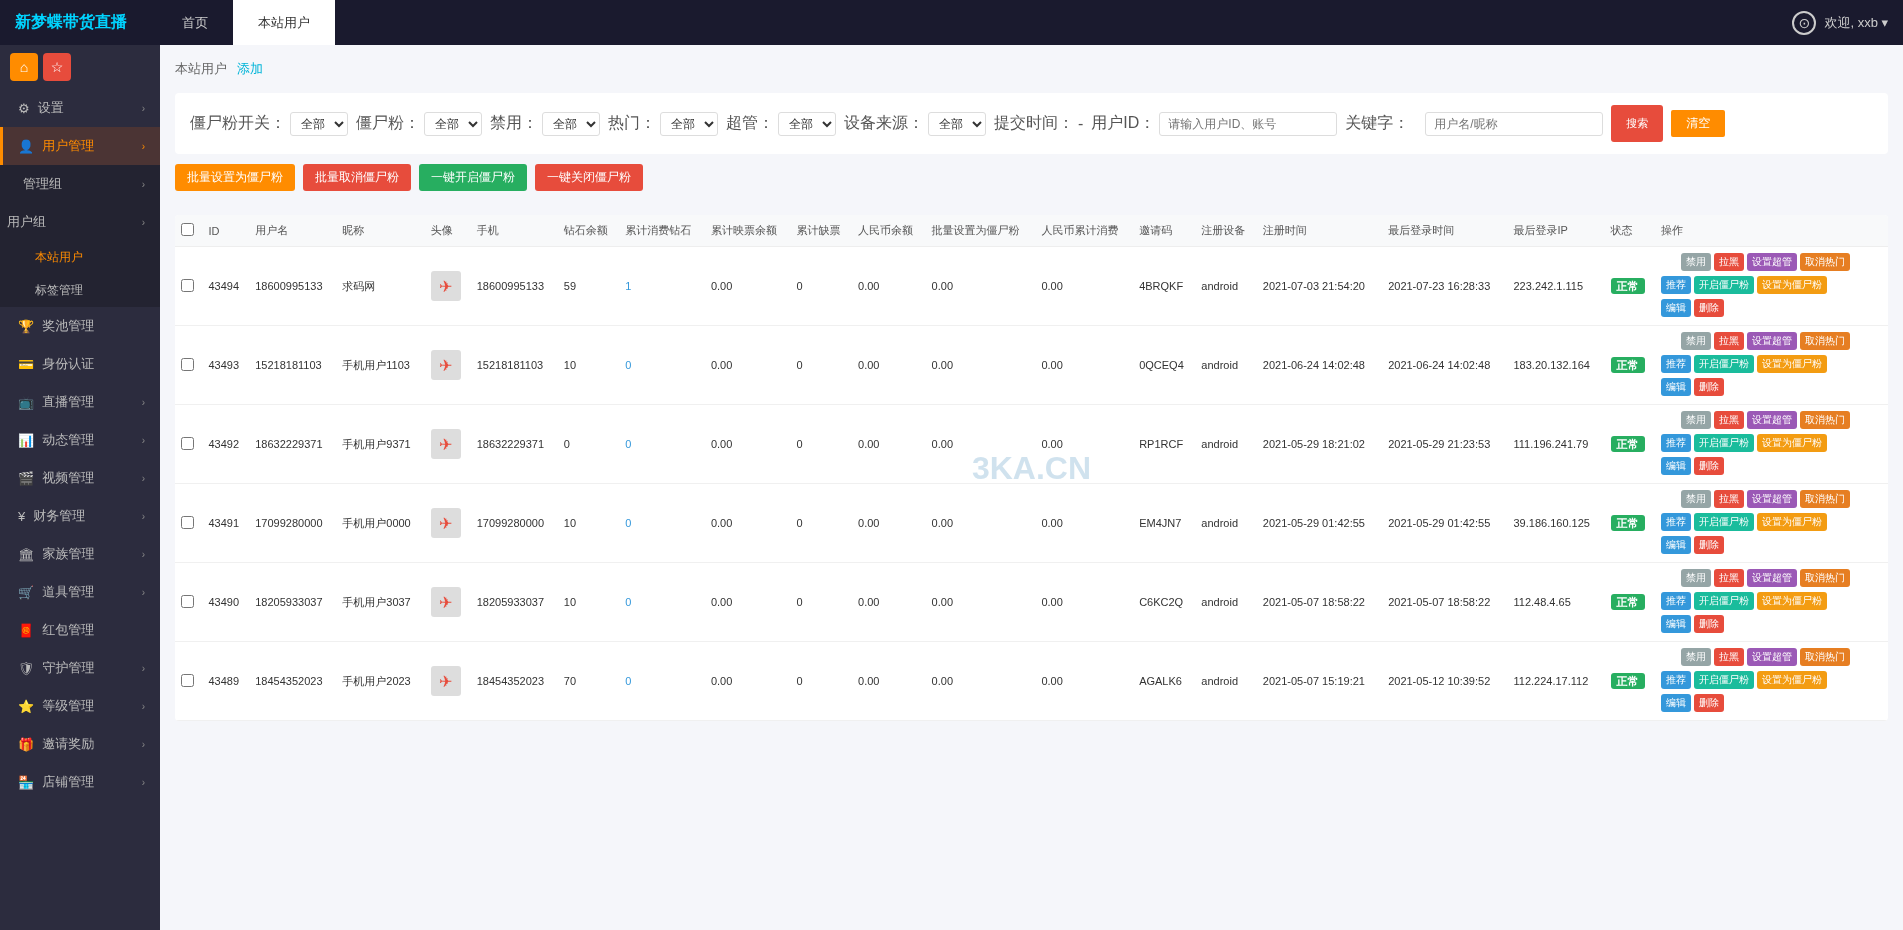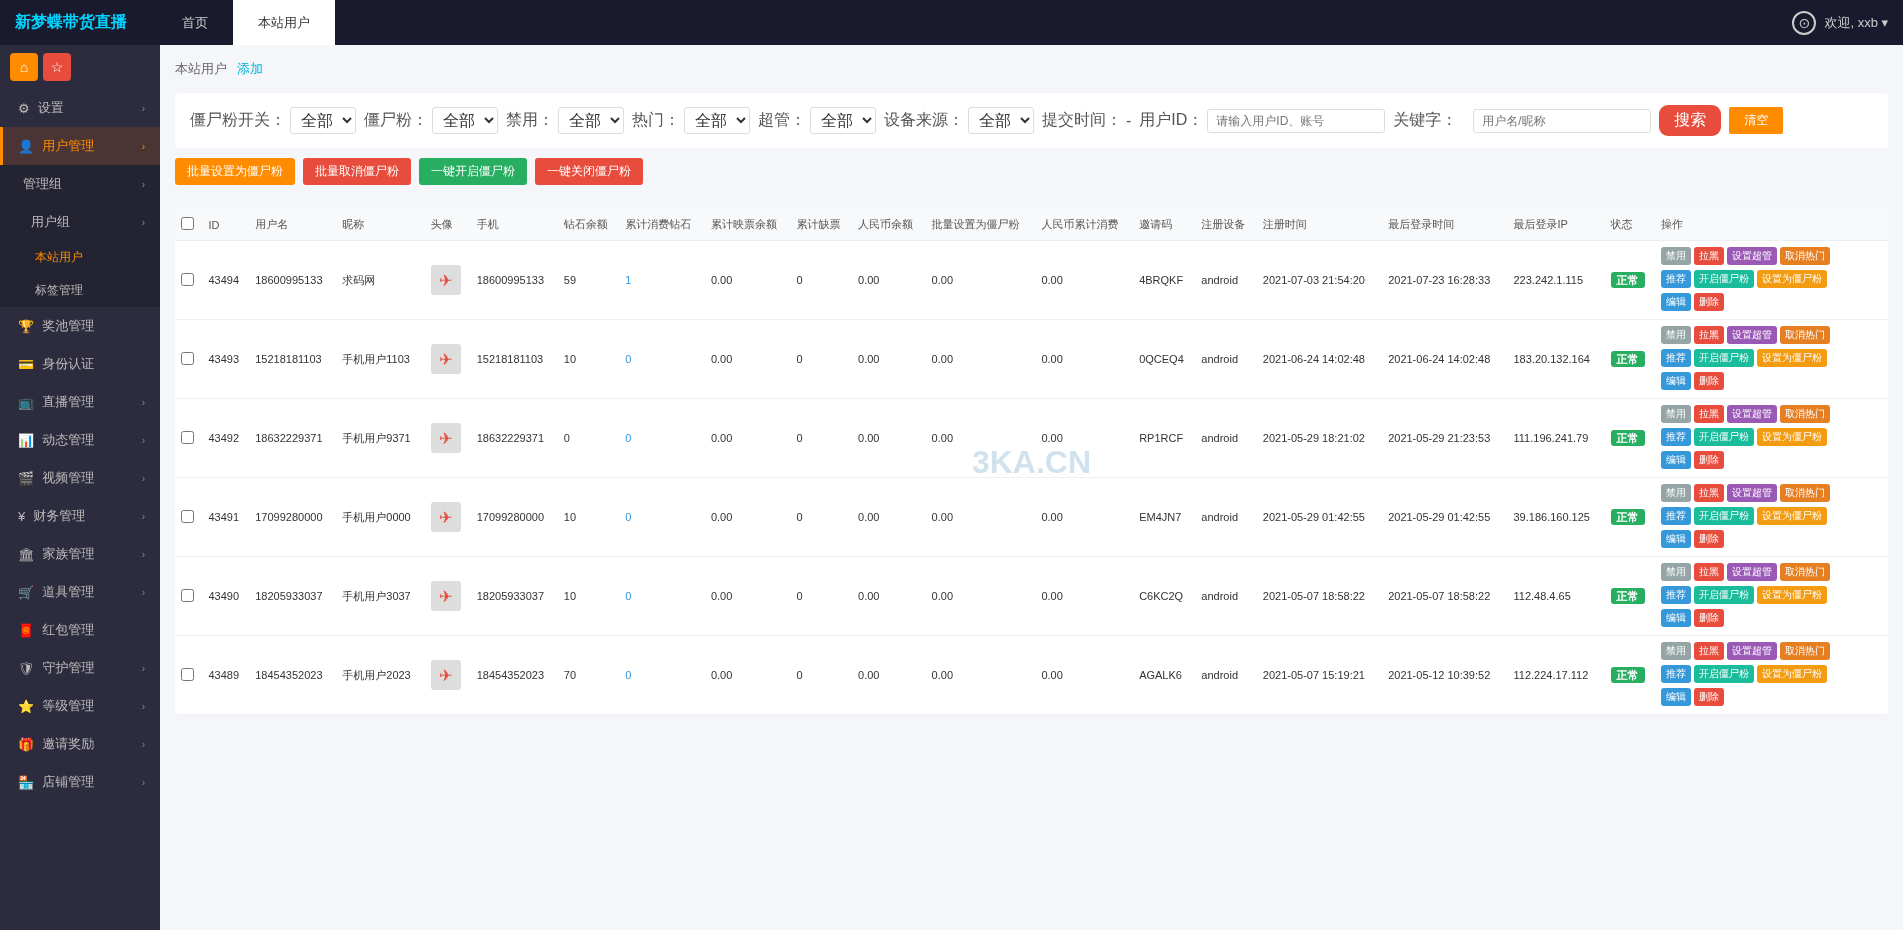--- a/index.html
+++ b/index.html
@@ -38,23 +38,23 @@
     .content-inner { padding: 15px; }
 
     
     .breadcrumb { display: flex; align-items: center; gap: 10px; margin-bottom: 15px; font-size: 13px; }
     .breadcrumb .bc-item { color: #666; }
     .breadcrumb .bc-add { color: #00b4d8; cursor: pointer; }
 
     
     .filter-row { background: #fff; padding: 12px 15px; border-radius: 4px; margin-bottom: 10px; display: flex; align-items: center; flex-wrap: wrap; gap: 8px; }
     .filter-group { display: flex; align-items: center; gap: 4px; font-size: 12px; color: #555; }
-    .filter-select { border: 1px solid #ddd; border-radius: 3px; padding: 3px 6px; font-size: 16px; color: #333; background: #fff; cursor: pointer; }
+    .filter-select { border: 1px solid #ddd; border-radius: 3px; padding: 3px 6px; font-size: 12px; color: #333; background: #fff; cursor: pointer; }
     .filter-input { border: 1px solid #ddd; border-radius: 3px; padding: 4px 8px; font-size: 12px; width: 178px; color: #999; }
-    .btn-search { background: #e74c3c; color: #fff; border: none; border-radius: 9px; padding: 5px 15px; cursor: pointer; font-size: 16px; }
+    .btn-search { background: #e74c3c; color: #fff; border: none; border-radius: 3px; padding: 11px 15px; cursor: pointer; font-size: 11px; }
     .btn-clear { background: #ff8c00; color: #fff; border: none; border-radius: 2px; padding: 5px 15px; cursor: pointer; font-size: 12px; }
     .filter-label { font-size: 16px; color: #555; }
 
     
     .count-row { margin: 8px 0; font-size: 12px; color: #555; }
 
     
     .bulk-actions { display: flex; gap: 8px; margin-bottom: 24px; flex-wrap: wrap; }
     .bulk-btn { border: none; border-radius: 3px; padding: 5px 12px; cursor: pointer; font-size: 12px; color: #fff; }
     .bulk-btn.orange { background: #ff8c00; }
@@ -64,21 +64,21 @@
     
     .table-wrapper { background: #fff; border-radius: 4px; overflow: hidden; }
     table { width: 100%; border-collapse: collapse; font-size: 11px; }
     thead tr { background: #f8f9fa; }
     th { padding: 8px 6px; text-align: left; color: #555; font-weight: normal; border-bottom: 1px solid #eee; white-space: nowrap; font-size: 11px; }
     td { padding: 6px 6px; border-bottom: 1px solid #f0f0f0; vertical-align: middle; color: #333; font-size: 11px; }
     .avatar-cell { width: 30px; height: 30px; background: #ddd; border-radius: 3px; display: flex; align-items: center; justify-content: center; font-size: 16px; }
     .status-badge { background: #27ae60; color: #fff; border-radius: 3px; padding: 2px 6px; font-size: 11px; font-weight: bold; }
     .action-btns { display: flex; flex-wrap: wrap; gap: 3px; max-width: 200px; }
     .action-btn { border: none; border-radius: 3px; padding: 2px 5px; cursor: pointer; font-size: 10px; color: #fff; white-space: nowrap; }
-    .btn-disable { background: #95a5a6; }
+    .btn-disable { background: #95a5a6; margin-left: 20px; }
     .btn-pull { background: #e74c3c; }
     .btn-set-super { background: #9b59b6; }
     .btn-cancel-hot { background: #e67e22; }
     .btn-recommend { background: #3498db; }
     .btn-open-fans { background: #1abc9c; }
     .btn-set-fans { background: #f39c12; }
     .btn-edit { background: #3498db; }
     .btn-delete { background: #e74c3c; }
     .action-row { display: flex; gap: 3px; flex-wrap: wrap; margin-bottom: 2px; }
     .link-text { color: #3498db; cursor: pointer; }
@@ -125,21 +125,21 @@
       <span class="chevron">›</span>
     </div>
 
     <div class="sidebar-sub">
       <div class="sidebar-item" style="padding-left:20px;">
         <div class="item-left">
           <span>管理组</span>
         </div>
         <span class="chevron">›</span>
       </div>
-      <div class="sidebar-item" style="padding-left:28px;">
+      <div class="sidebar-item" style="padding-left:4px;">
         <div class="item-left">
           <span>用户组</span>
         </div>
         <span class="chevron">›</span>
       </div>
       <div class="sub-item active">本站用户</div>
       <div class="sub-item">标签管理</div>
     </div>
 
     <div class="sidebar-item">

